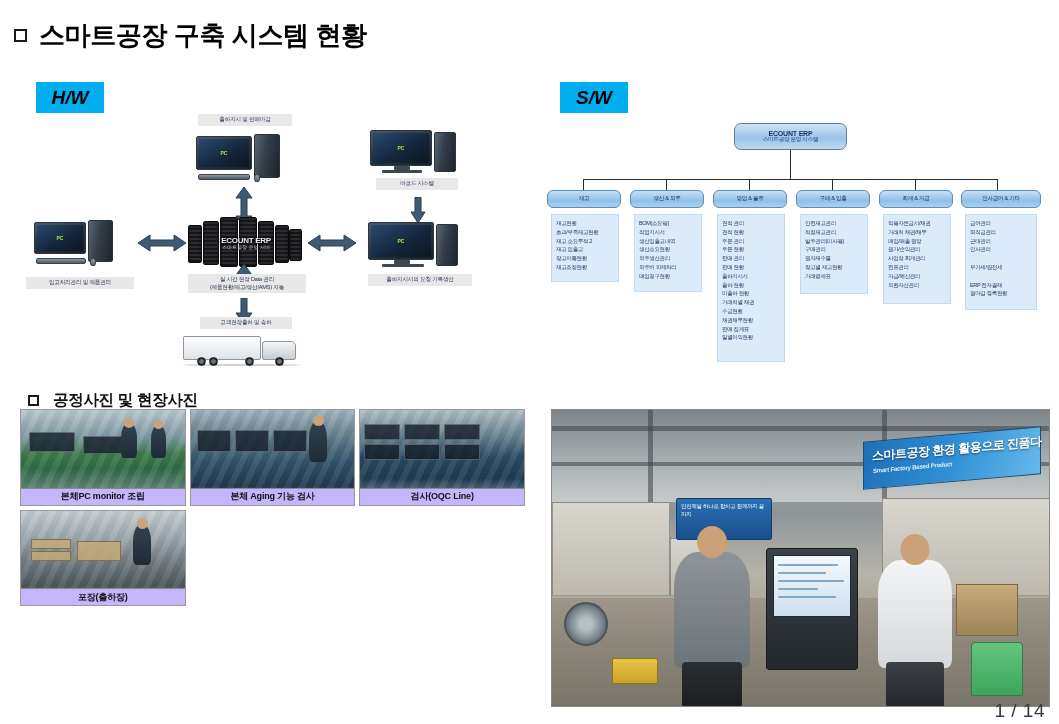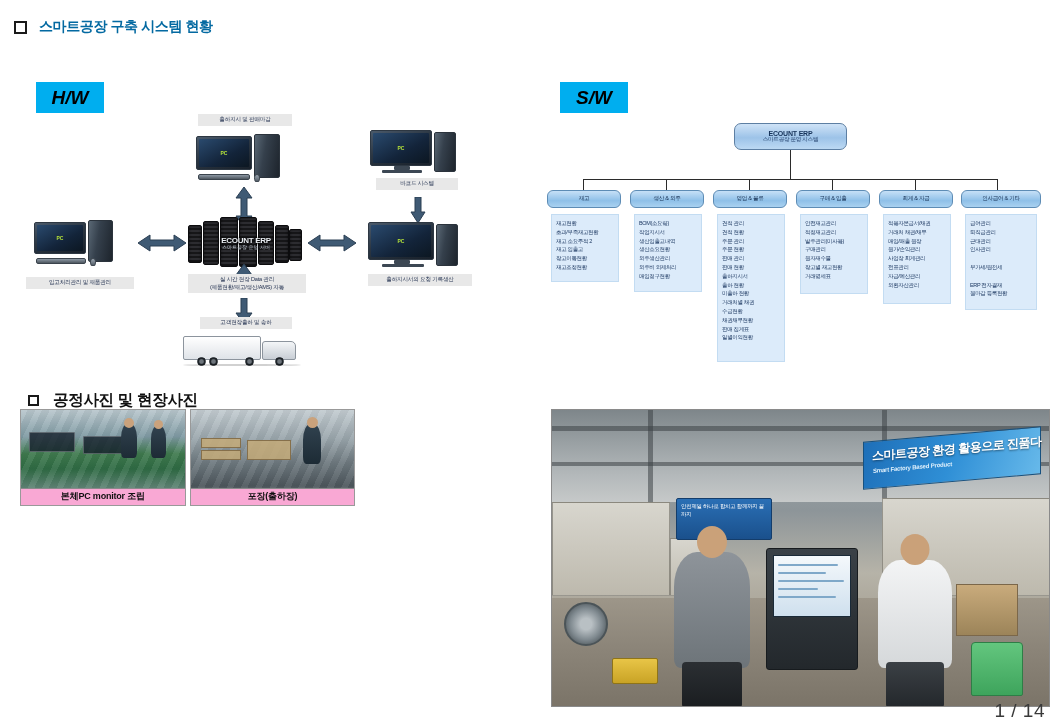--- a/index.html
+++ b/index.html
@@ -21,22 +21,22 @@
     position: absolute; left: 14px; top: 18px;
     display: flex; align-items: center; gap: 12px;
   }
   .bullet-sq {
     width: 13px; height: 13px;
     border: 2.2px solid #1a1a1a;
     background: #fff;
     display: inline-block;
   }
   .slide-title .t-text {
-    font-size: 14px; font-weight: bold; letter-spacing: -0.4px;
-    color: #0369a1;
+    font-size: 26px; font-weight: bold; letter-spacing: -0.4px;
+    color: #000000;
   }
 
   
   .chip {
     position: absolute;
     background: #00AEEF;
     color: #000;
     font-weight: bold;
     font-size: 19px;
     font-style: italic;
@@ -194,21 +194,21 @@
     width: 505px; height: 298px;
     display: grid;
     grid-template-columns: repeat(3, 1fr);
     grid-template-rows: repeat(3, 1fr);
     gap: 4px;
   }
   .cell { position: relative; overflow: hidden; border: 1px solid #999; }
   .cell .img { position: absolute; inset: 0; }
   .cell .cap {
     position: absolute; left: 0; right: 0; bottom: 0;
-    height: 17px; background: #f9a8d4;
+    height: 17px; background: #c4b5fd;
     border-top: 1px solid #8a8a8a;
     display: flex; align-items: center; justify-content: center;
     font-size: 9px; font-weight: bold; color: #111;
     letter-spacing: -0.2px;
   }
 
   
   .ph1 { background: linear-gradient(180deg,#b9c7cd 0%,#7f9aa3 28%,#3f7a4e 46%,#2f6b44 62%,#8a9aa2 100%); }
   .ph2 { background: linear-gradient(180deg,#cfd8dc 0%,#9fb0b8 35%,#5e7d8c 58%,#41606e 78%,#97a6ad 100%); }
   .ph3 { background: linear-gradient(180deg,#c6d2d8 0%,#8fa6ae 25%,#2f6b44 52%,#1f4f33 70%,#6e8a96 100%); }
@@ -537,23 +537,44 @@
     <div class="ph-box" style="left:62px; top:26px; width:40px; height:18px;"></div>
     <div class="ph-person" style="left:100px; top:14px; width:16px; height:34px;"></div>
     <div class="ph-head" style="left:103px; top:8px; width:10px; height:10px;"></div>
     <div class="ph-person" style="left:130px; top:16px; width:15px; height:32px;"></div>
     <div class="ph-head" style="left:133px; top:10px; width:9px; height:9px;"></div>
     <div class="cap">본체PC monitor 조립</div>
   </div>
 
 
 
-
-
-
+  <div class="cell">
+    <div class="img ph4"></div>
+      <div class="ph-lines"></div>
+    <div class="ph-box" style="left:6px; top:20px; width:34px; height:22px;"></div>
+    <div class="ph-box" style="left:44px; top:20px; width:34px; height:22px;"></div>
+    <div class="ph-box" style="left:82px; top:20px; width:34px; height:22px;"></div>
+    <div class="ph-person" style="left:118px; top:12px; width:18px; height:40px;"></div>
+    <div class="ph-head" style="left:122px; top:5px; width:11px; height:11px;"></div>
+    <div class="cap">본체 Aging 기능 검사</div>
+  </div>
+
+
+
+  <div class="cell">
+    <div class="img ph7"></div>
+      <div class="ph-lines"></div>
+    <div class="ph-box" style="left:4px;  top:14px; width:36px; height:16px;"></div>
+    <div class="ph-box" style="left:44px; top:14px; width:36px; height:16px;"></div>
+    <div class="ph-box" style="left:84px; top:14px; width:36px; height:16px;"></div>
+    <div class="ph-box" style="left:4px;  top:34px; width:36px; height:16px;"></div>
+    <div class="ph-box" style="left:44px; top:34px; width:36px; height:16px;"></div>
+    <div class="ph-box" style="left:84px; top:34px; width:36px; height:16px;"></div>
+    <div class="cap">검사(OQC Line)</div>
+  </div>
 
   <div class="cell">
     <div class="img ph8"></div>
       <div class="ph-lines"></div>
     <div class="ph-tray" style="left:10px; top:28px; width:40px; height:10px;"></div>
     <div class="ph-tray" style="left:10px; top:40px; width:40px; height:10px;"></div>
     <div class="ph-tray" style="left:56px; top:30px; width:44px; height:20px;"></div>
     <div class="ph-person" style="left:112px; top:14px; width:18px; height:40px;"></div>
     <div class="ph-head" style="left:116px; top:7px; width:11px; height:11px;"></div>
     <div class="cap">포장(출하장)</div>

